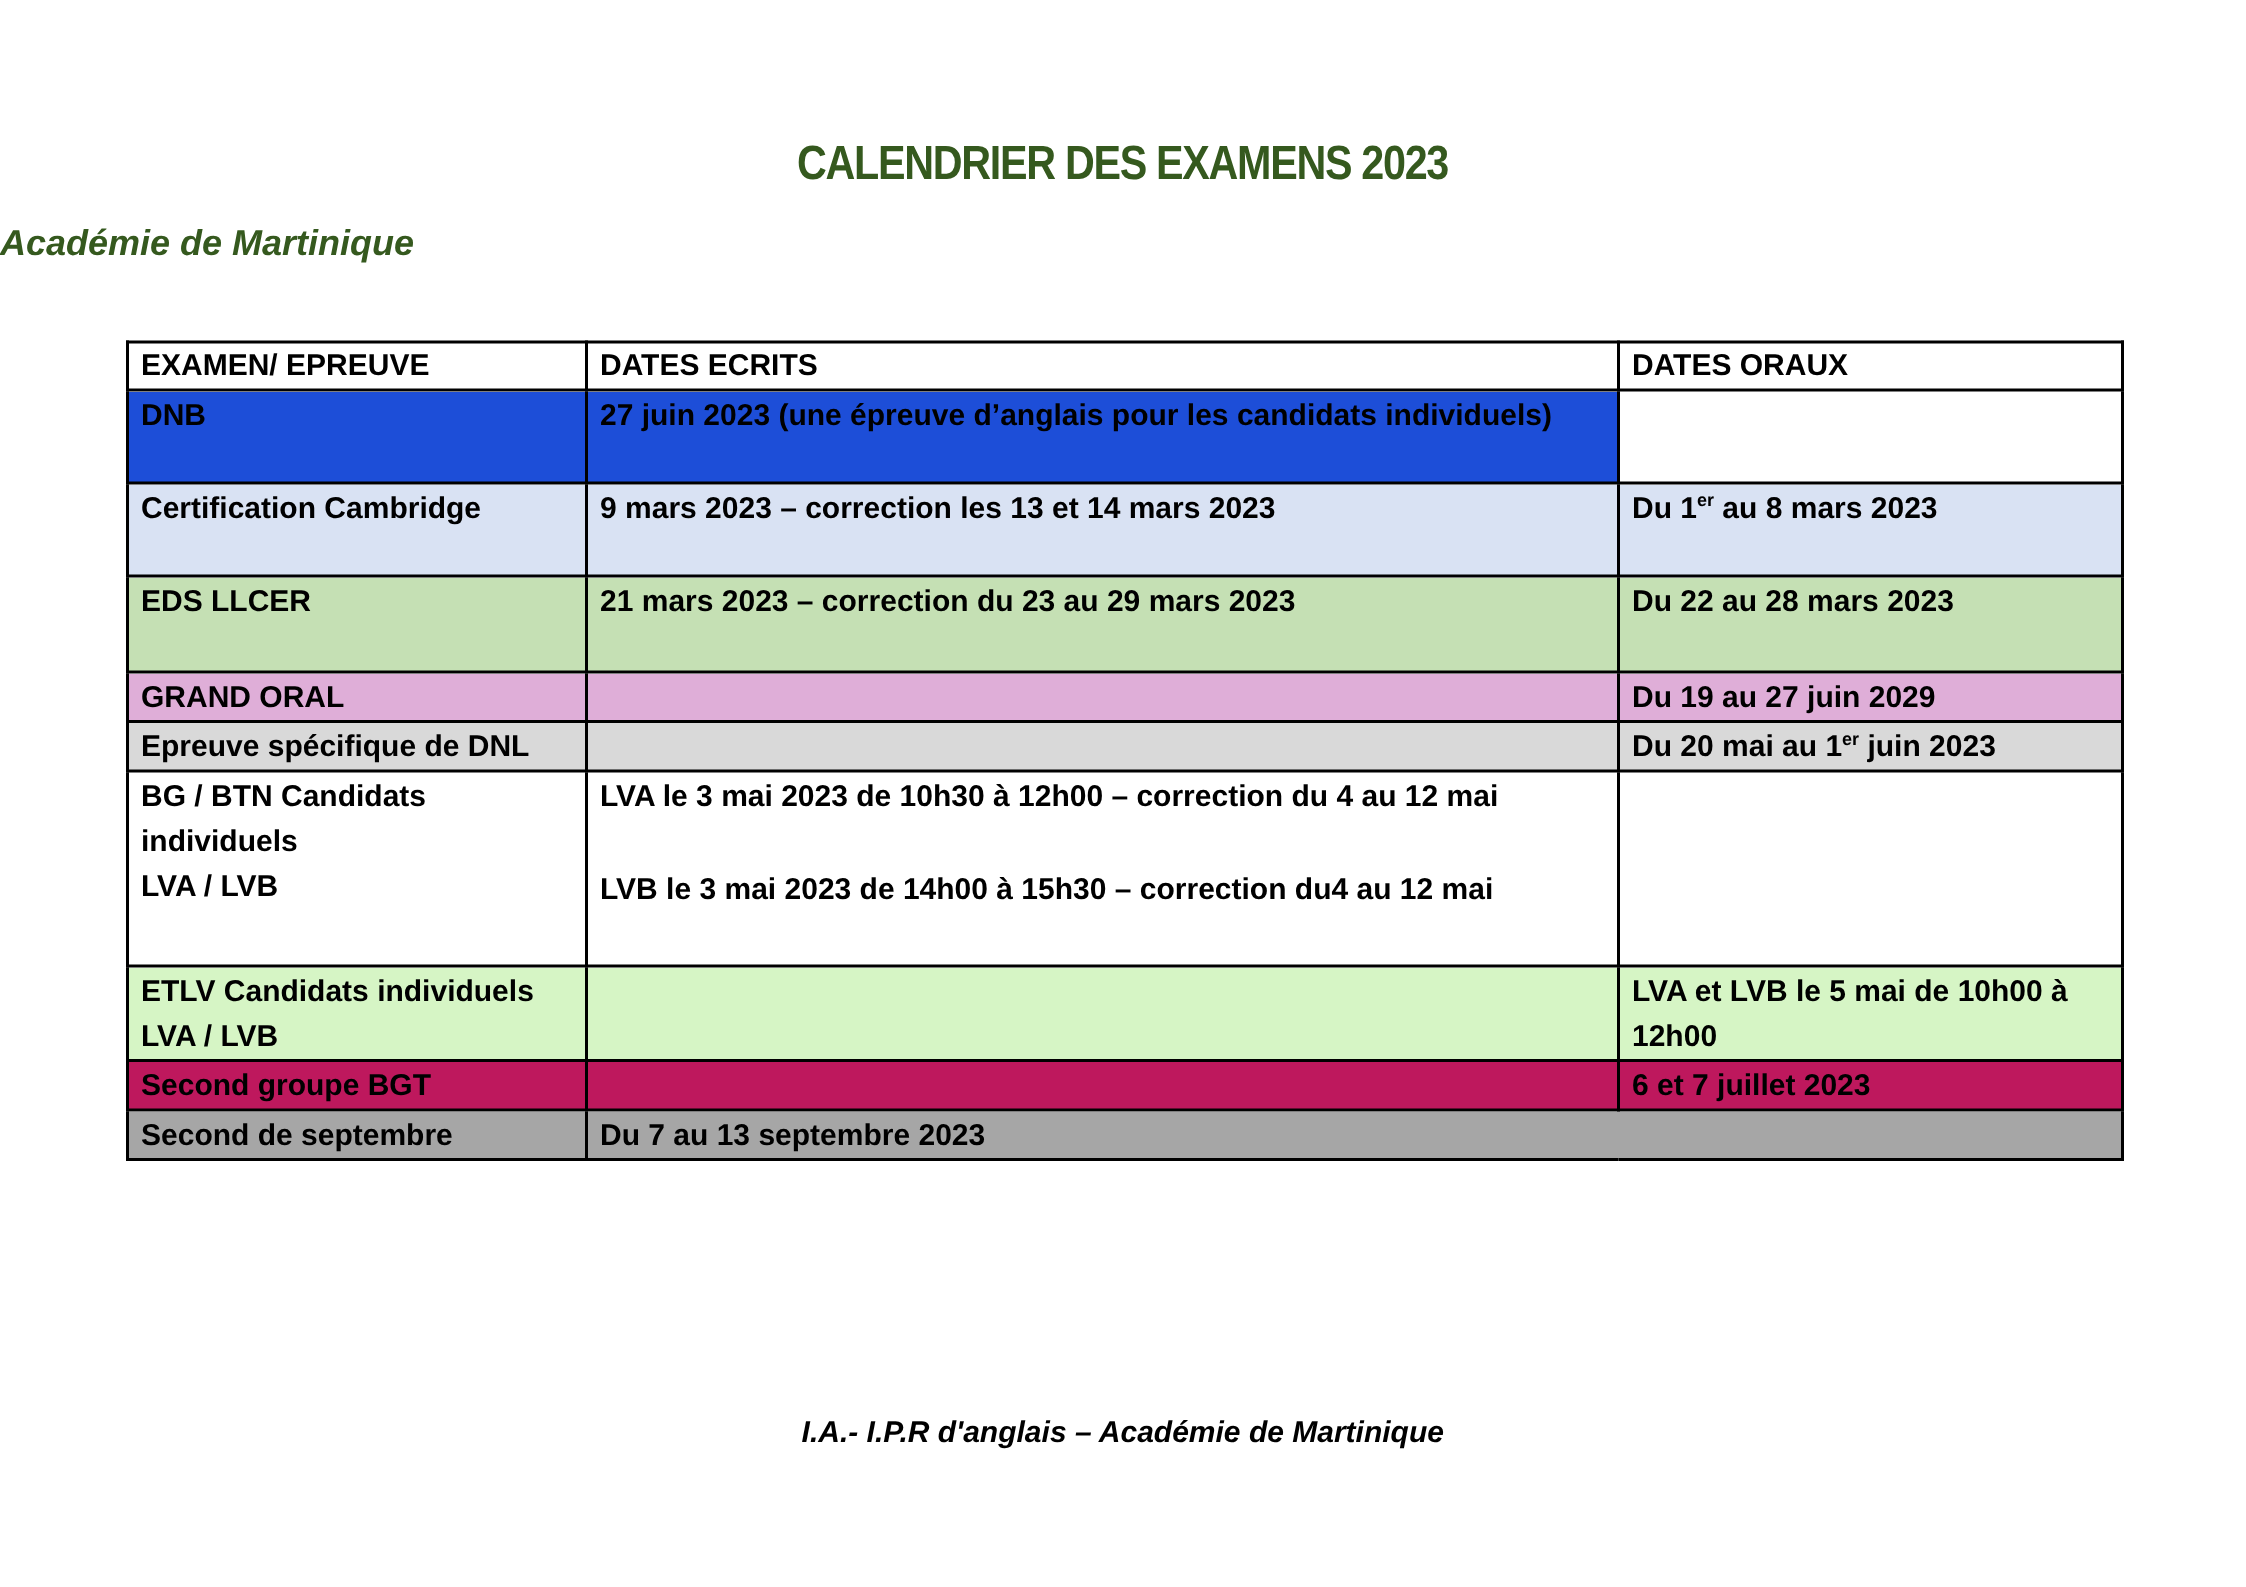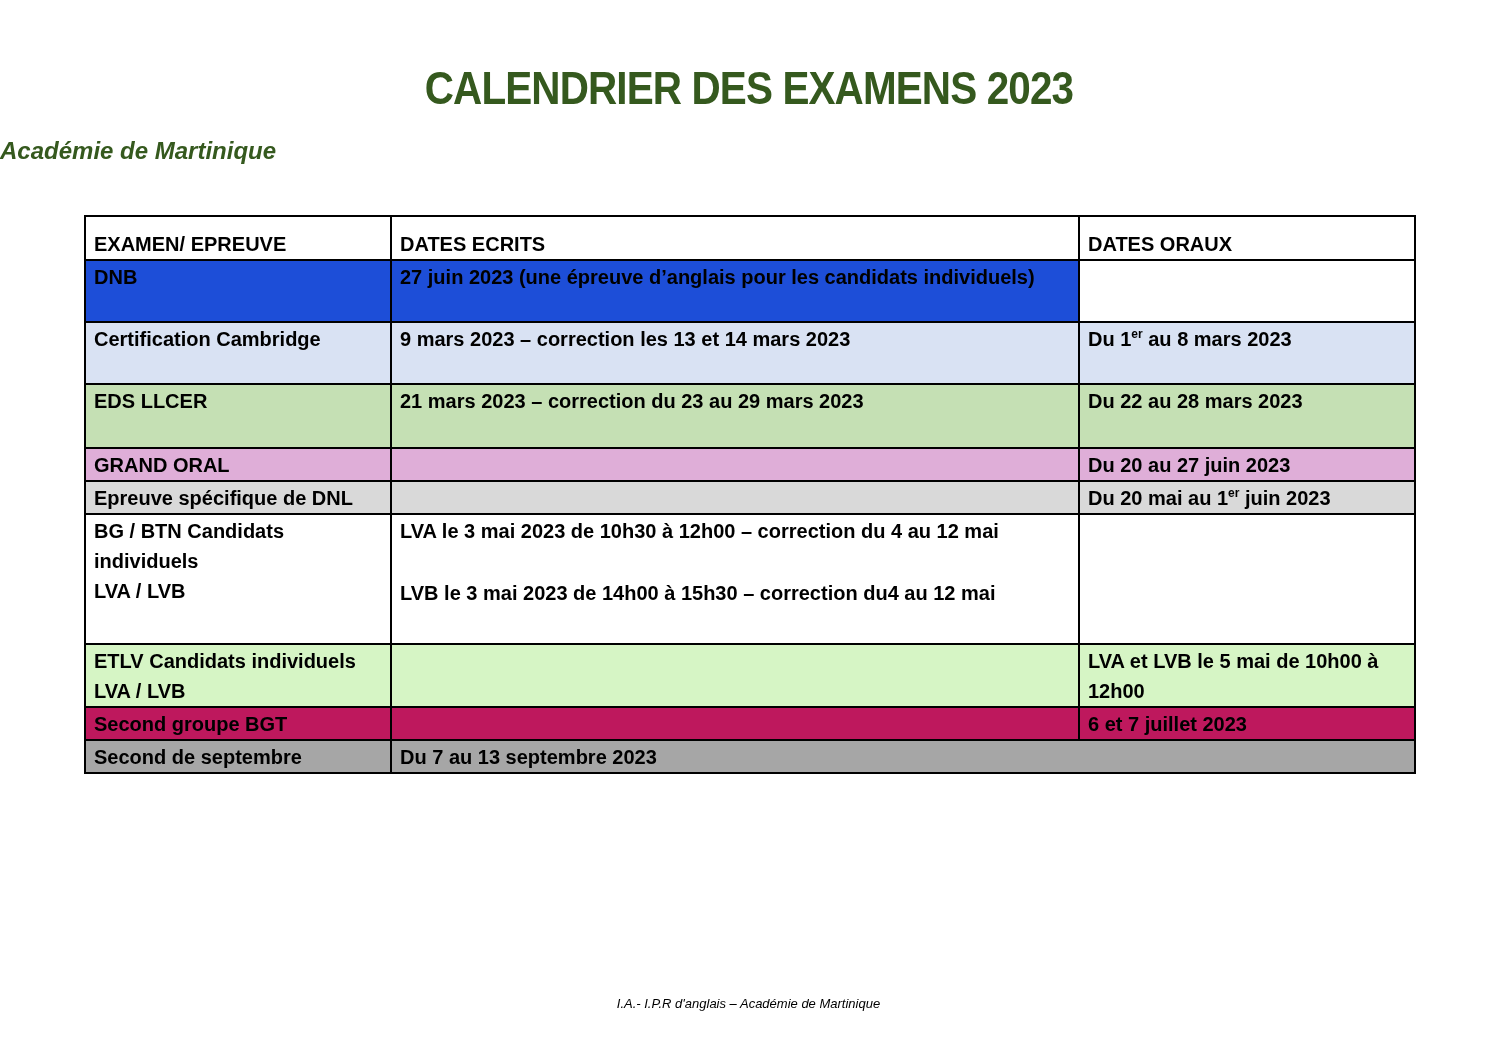--- a/index.html
+++ b/index.html
@@ -5,23 +5,23 @@
   html,body{margin:0;padding:0;background:#ffffff;}
   .page{
     position:relative;
     width:1497px;height:1058px;
     background:#ffffff;
     overflow:hidden;
     font-family:"Liberation Sans", sans-serif;
     color:#000;
   }
   .title{
-    margin:60px 0 0 0;
+    margin:90px 0 0 0;
     text-align:center;
-    font-size:47px;
+    font-size:32px;
     font-weight:bold;
     color:#35591E;
     letter-spacing:-1px;
   }
   .title-inner{
     display:inline-block;
     transform:scaleX(0.86);
     transform-origin:center;
     white-space:nowrap;
   }
@@ -44,21 +44,21 @@
     text-align:left;
     padding:1px 8px 0 8px;
     font-size:20px;
     font-weight:bold;
     line-height:1.5;
     overflow:hidden;
   }
   .exam-table th{background:#ffffff;}
   sup{font-size:12px;line-height:0;}
   
-  .r-header th{height:27px;padding-top:12px;}
+  .r-header th{height:27px;padding-top:0;}
   .r-dnb td{height:59px;}
   .r-cambridge td{height:59px;}
   .r-eds td{height:61px;}
   .r-grandoral td{height:27px;}
   .r-dnl td{height:27px;margin-left:28px;}
   .r-bgbtn td{height:127px;}
   .r-etlv td{height:57px;}
   .r-second td{height:27px;}
   .r-session td{height:27px;}
   
@@ -68,25 +68,25 @@
   .r-eds td{background:#C5E0B4;}
   .r-grandoral td{background:#DFAED8;}
   .r-dnl td{background:#D9D9D9;}
   .r-bgbtn td{background:#ffffff;}
   .r-etlv td{background:#D6F5C5;}
   .r-second td{background:#be185d;}
   .r-session td{background:#A6A6A6;}
   .para2{margin-top:32px;}
   .footer{
     position:absolute;
-    top:996px;left:0;
+    top:944px;left:0;
     width:100%;
     text-align:center;
-    font-size:13px;
-    font-weight:normal;
+    font-size:20px;
+    font-weight:bold;
     font-style:italic;
     color:#000;
   }
 </style>
 </head>
 <body>
 
 <div class="page">
 
   <h1 class="title"><span class="title-inner">CALENDRIER DES EXAMENS 2023</span></h1>
@@ -120,21 +120,21 @@
 
       <tr class="r-eds">
         <td>EDS LLCER</td>
         <td>21 mars 2023 – correction du 23 au 29 mars 2023</td>
         <td>Du 22 au 28 mars 2023</td>
       </tr>
 
       <tr class="r-grandoral">
         <td>GRAND ORAL</td>
         <td></td>
-        <td>Du 20 au 27 juin 2023</td>
+        <td>Du 19 au 27 juin 2029</td>
       </tr>
 
       <tr class="r-dnl">
         <td>Epreuve spécifique de DNL</td>
         <td></td>
         <td><span>Du 20 mai au 1</span><sup>er</sup><span> juin 2023</span></td>
       </tr>
 
       <tr class="r-bgbtn">
         <td>

